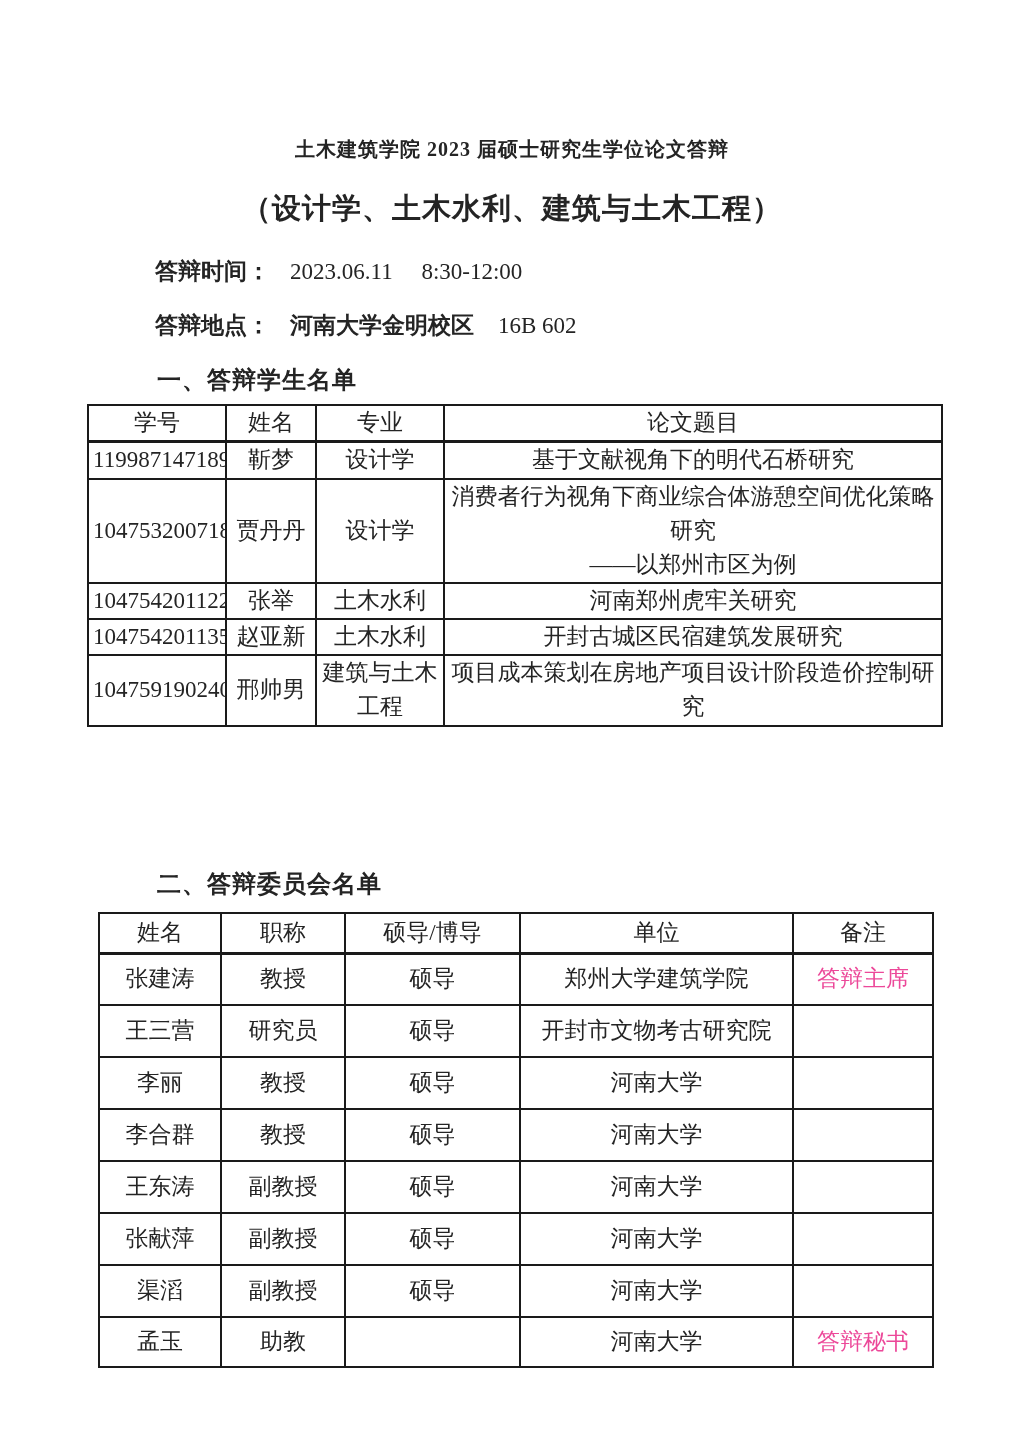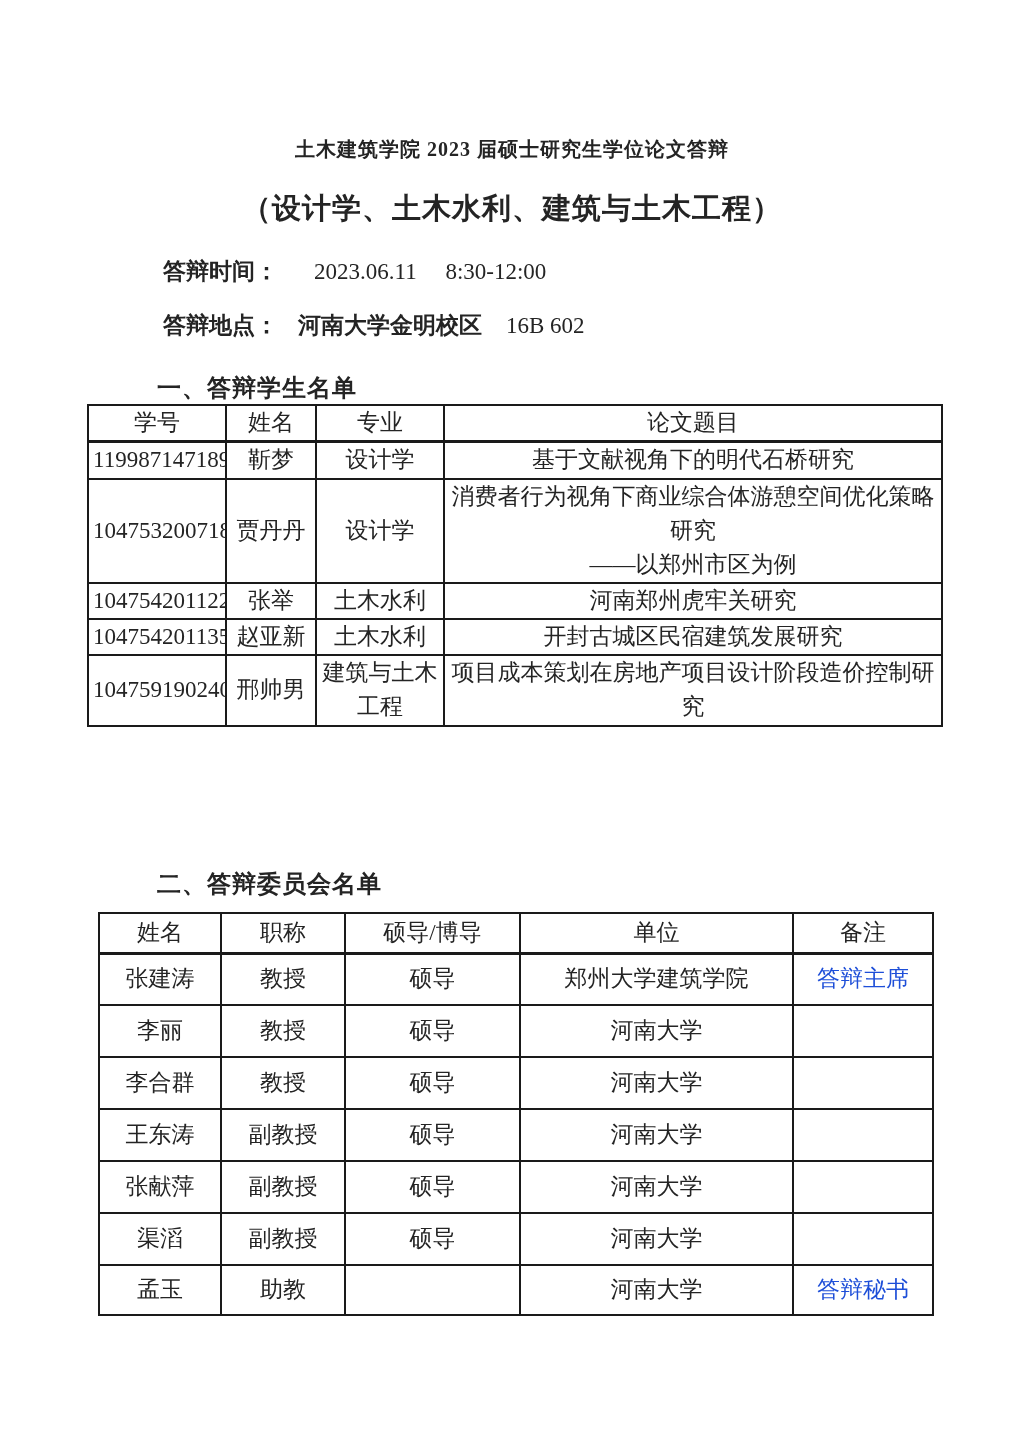--- a/index.html
+++ b/index.html
@@ -20,30 +20,30 @@
   }
   .subtitle {
     position: absolute; top: 189px; left: 0; width: 100%;
     text-align: center; font-size: 29px; font-weight: 700;
     letter-spacing: 1px;
   }
 
   .info-line { position: absolute; left: 155px; font-size: 23px; }
   .info-time  { top: 256px; }
   .info-place { top: 310px; }
-  .info-line .lbl { font-weight: 700; margin-left: 8px; }
-  .info-line .val { margin-left: 36px; white-space: pre; }
+  .info-line .lbl { font-weight: 700; }
+  .info-line .val { margin-left: 20px; white-space: pre; }
   .info-line .val-cn { margin-left: 20px; font-weight: 700; }
   .info-line .val-code { margin-left: 24px; }
 
   .section-heading {
     position: absolute; left: 157px;
     font-size: 24px; font-weight: 700; letter-spacing: 1px;
   }
-  .sec1 { top: 372px; }
+  .sec1 { top: 364px; }
   .sec2 { top: 868px; }
 
   table {
     position: absolute;
     border-collapse: collapse;
     table-layout: fixed;
     font-size: 23px;
   }
   th, td {
     border: 2px solid #1a1a1a;
@@ -62,21 +62,21 @@
 
   .rh35 { height: 35px; }
   .rh37 { height: 37px; }
   .rh70 { height: 70px; }
   .rh71 { height: 71px; }
   .rh72 { height: 72px; }
   .rh40 { height: 40px; }
   .rh44 { height: 52px; }
   .rh50 { height: 50px; }
 
-  .red { color: #1d4ed8; }
+  .red { color: #ec4899; }
 </style>
 </head>
 <body>
 
 <div class="page">
 
   <div class="title">土木建筑学院 2023 届硕士研究生学位论文答辩</div>
   <div class="subtitle">（设计学、土木水利、建筑与土木工程）</div>
 
   <div class="info-line info-time">
@@ -161,20 +161,27 @@
     </thead>
     <tbody>
       <tr class="rh44">
         <td>张建涛</td>
         <td>教授</td>
         <td>硕导</td>
         <td>郑州大学建筑学院</td>
         <td class="red">答辩主席</td>
       </tr>
       <tr class="rh44">
+        <td>王三营</td>
+        <td>研究员</td>
+        <td>硕导</td>
+        <td>开封市文物考古研究院</td>
+        <td></td>
+      </tr>
+      <tr class="rh44">
         <td>李丽</td>
         <td>教授</td>
         <td>硕导</td>
         <td>河南大学</td>
         <td></td>
       </tr>
       <tr class="rh44">
         <td>李合群</td>
         <td>教授</td>
         <td>硕导</td>

